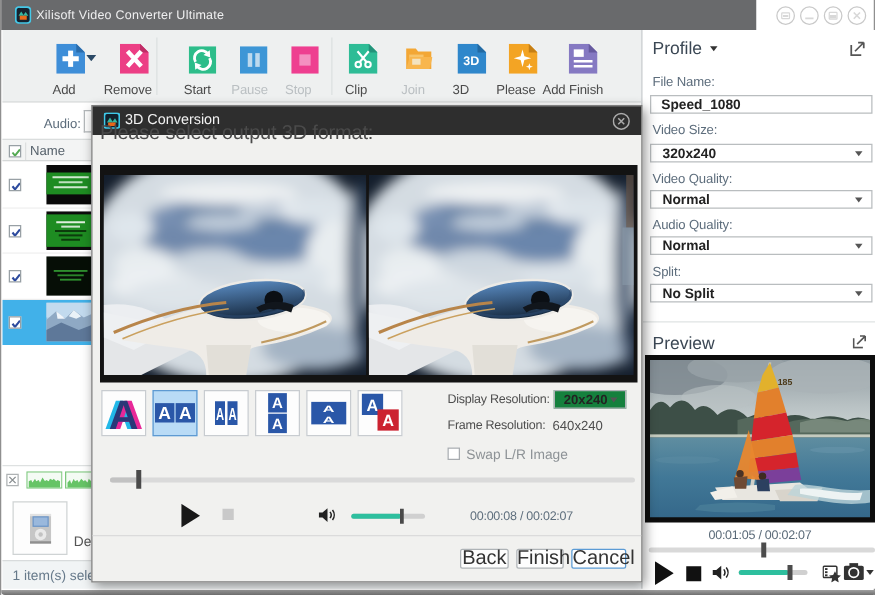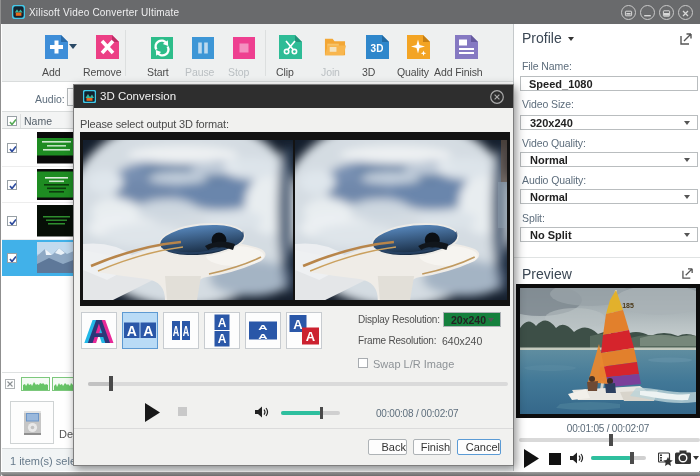--- a/index.html
+++ b/index.html
@@ -2,21 +2,21 @@
 <html><head>
 <meta charset="utf-8">
 <style>
   * { margin:0; padding:0; box-sizing:border-box; }
   html,body { width:700px; height:476px; overflow:hidden; background:#fff;
     font-family:"Liberation Sans", sans-serif; }
   #win { position:absolute; left:0; top:0; width:700px; height:476px;
     border-left:1px solid #8f8f8f; border-right:1px solid #8f8f8f; background:#fff; }
   .abs { position:absolute; }
   
-  #titlebar { left:0; top:0; width:700px; height:24px; background:#696a6c; }
+  #titlebar { left:0; top:0; width:604px; height:24px; background:#696a6c; }
   #titletxt { left:28px; top:7px; font-size:10px; letter-spacing:-0.1px; color:#efeff0; letter-spacing:0.2px; }
   .winbtn { top:5px; width:15px; height:15px; border:1px solid #c9c9c9; border-radius:50%;
     color:#d8d8d8; }
   
   #toolbar { left:1px; top:24px; width:511px; height:58px; background:#eef0f0;
     border-bottom:1px solid #d9dcdc; }
   .tbsep { top:6px; width:1px; height:46px; background:#dcdfdf; }
   .tblabel { top:42px; font-size:10.5px; letter-spacing:-0.1px; color:#4b4b4b; }
   .tbdis { color:#babfc2; }
   .docicon { top:11px; width:23px; height:24px; }
@@ -41,21 +41,21 @@
     border-left:1px solid #c5c9cb; }
   .plabel { font-size:10.5px; letter-spacing:-0.1px; color:#5d6d7c; }
   .pinput { left:6px; width:178px; height:15px; background:#fff; border:1px solid #b9bdbf;
     font-size:11px; color:#222; }
   .selarrow { width:0; height:0; border-left:3.5px solid transparent;
     border-right:3.5px solid transparent; border-top:4px solid #555; }
   .sectitle { font-size:14px; color:#3b4754; }
   
   .fmtbtn { top:226.5px; width:36px; height:37px; background:#fdfdfd; border:1px solid #c8ccd0; }
   .dlgbtn { top:354px; height:15.5px; background:#fdfdfd; border:1px solid #aeb3b6;
-    border-radius:2px; font-size:11px; color:#333; text-align:right; line-height:14px; }
+    border-radius:2px; font-size:16px; color:#333; text-align:center; line-height:14px; }
 </style>
 </head>
 <body>
 <div id="win">
 
   <div id="titlebar" class="abs">
     <svg class="abs" style="left:11px;top:5px" width="13" height="14" viewBox="0 0 13 14">
       <rect x="0.5" y="0.5" width="12" height="13" rx="3" fill="#16222e" stroke="#45c8e8" stroke-width="1.6"></rect>
       <path d="M2.8 7.5 L5 4.2 L7.2 7.5 Z" fill="#35b8a2"></path>
         <path d="M6.3 7.5 L8.5 4.6 L10.7 7.5 Z" fill="#35b8a2"></path>
@@ -145,21 +145,21 @@
       <text x="11" y="17" font-family="Liberation Sans" font-size="10" font-weight="bold" fill="#fff" text-anchor="middle">3D</text>
     </svg>
     <div class="tblabel abs" style="left:360px;width:30px">3D</div>
 
     <svg class="docicon abs" style="left:405px" width="23" height="24" viewBox="0 0 23 24">
       <path d="M0 0 H16 L23 7 V24 H0 Z" fill="#f3a424"></path>
         <path d="M16 0 L23 7 H16 Z" fill="#c57f15"></path>
       <path d="M11 4.5 L12.5 10 L18 11.5 L12.5 13 L11 18.5 L9.5 13 L4 11.5 L9.5 10 Z" fill="#fff"></path>
       <path d="M16.5 15.5 L17.2 17.6 L19.3 18.3 L17.2 19 L16.5 21.1 L15.8 19 L13.7 18.3 L15.8 17.6 Z" fill="#fff"></path>
     </svg>
-    <div class="tblabel abs" style="left:395px;width:42px">Quality</div>
+    <div class="tblabel abs" style="left:395px;width:42px">Please</div>
 
     <svg class="docicon abs" style="left:453px" width="23" height="24" viewBox="0 0 23 24">
       <path d="M0 0 H16 L23 7 V24 H0 Z" fill="#8579c2"></path>
         <path d="M16 0 L23 7 H16 Z" fill="#665a9e"></path>
       <rect x="4" y="4.5" width="8" height="6" fill="#fff"></rect>
       <rect x="4" y="13" width="15" height="2" fill="#fff"></rect>
         <rect x="4" y="17" width="15" height="2" fill="#fff"></rect>
     </svg>
     <div class="tblabel abs" style="left:432px;width:64px">Add Finish</div>
   </div>
@@ -380,21 +380,21 @@
       <path d="M2.5 8 L5 4 L7.5 8 Z" fill="#35b8a2"></path>
         <path d="M6.5 8 L9 4.5 L11 8 Z" fill="#35b8a2"></path>
       <rect x="3.5" y="8" width="6" height="2.8" fill="#e8661a"></rect>
     </svg>
     <div class="abs" style="left:26px;top:5px;font-size:11.5px;color:#f2f2f2">3D Conversion</div>
     <svg class="abs" style="left:416px;top:5px" width="14" height="14" viewBox="0 0 14 14">
       <circle cx="7" cy="7" r="6.3" fill="none" stroke="#ababab" stroke-width="1.2"></circle>
       <path d="M4.6 4.6 L9.4 9.4 M9.4 4.6 L4.6 9.4" stroke="#ababab" stroke-width="1.2"></path>
     </svg>
   </div>
-  <div class="abs" style="left:6px;top:33px;font-size:11px;letter-spacing:-0.15px;color:#4a4a4a">Please select output 3D format:</div>
+  <div class="abs" style="left:6px;top:13px;font-size:16px;letter-spacing:-0.15px;color:#4a4a4a">Please select output 3D format:</div>
 
   <div class="abs" style="left:6px;top:47px;width:430px;height:174px;background:#131313">
     <svg class="abs" style="left:3px;top:8px" width="210" height="160" viewBox="0 0 210 160">
         <use href="#fisheye"></use>
       </svg>
     <svg class="abs" style="left:215px;top:8px" width="212" height="160" viewBox="0 0 210 160" preserveAspectRatio="none">
         <use href="#fisheye"></use>
         <rect x="204" y="0" width="6" height="42" fill="#6a5544" opacity="0.6"></rect>
         <rect x="201" y="42" width="9" height="46" fill="#93a4b4" opacity="0.4"></rect>
       </svg>

